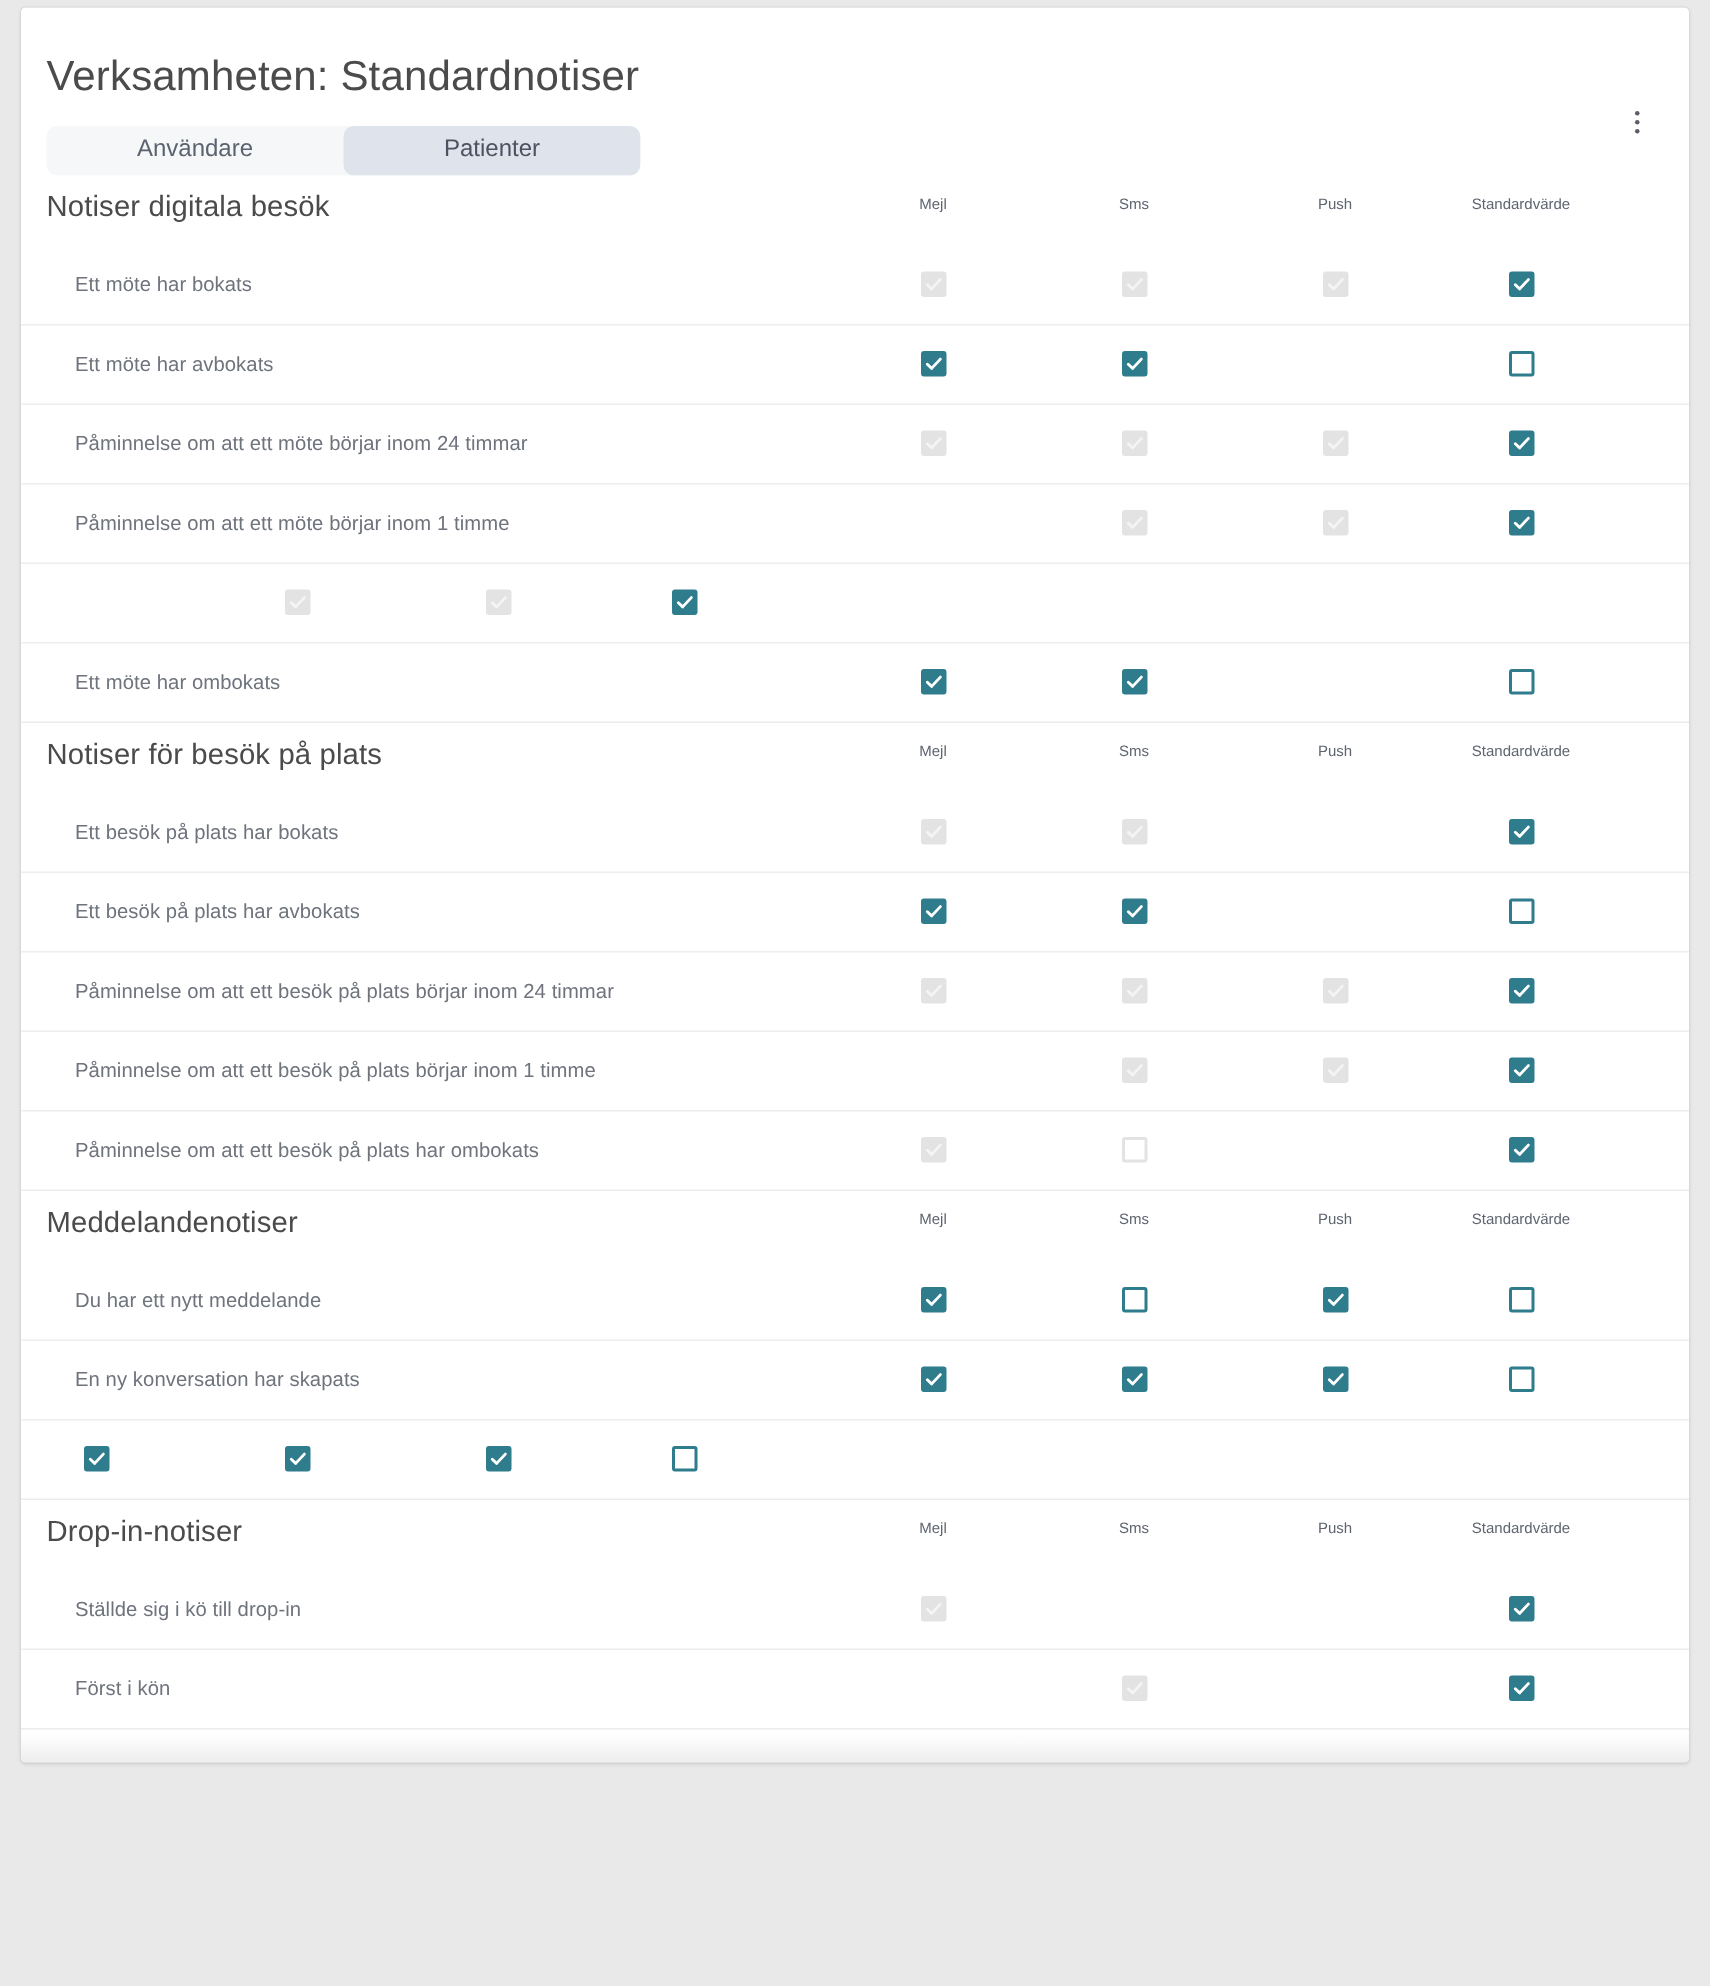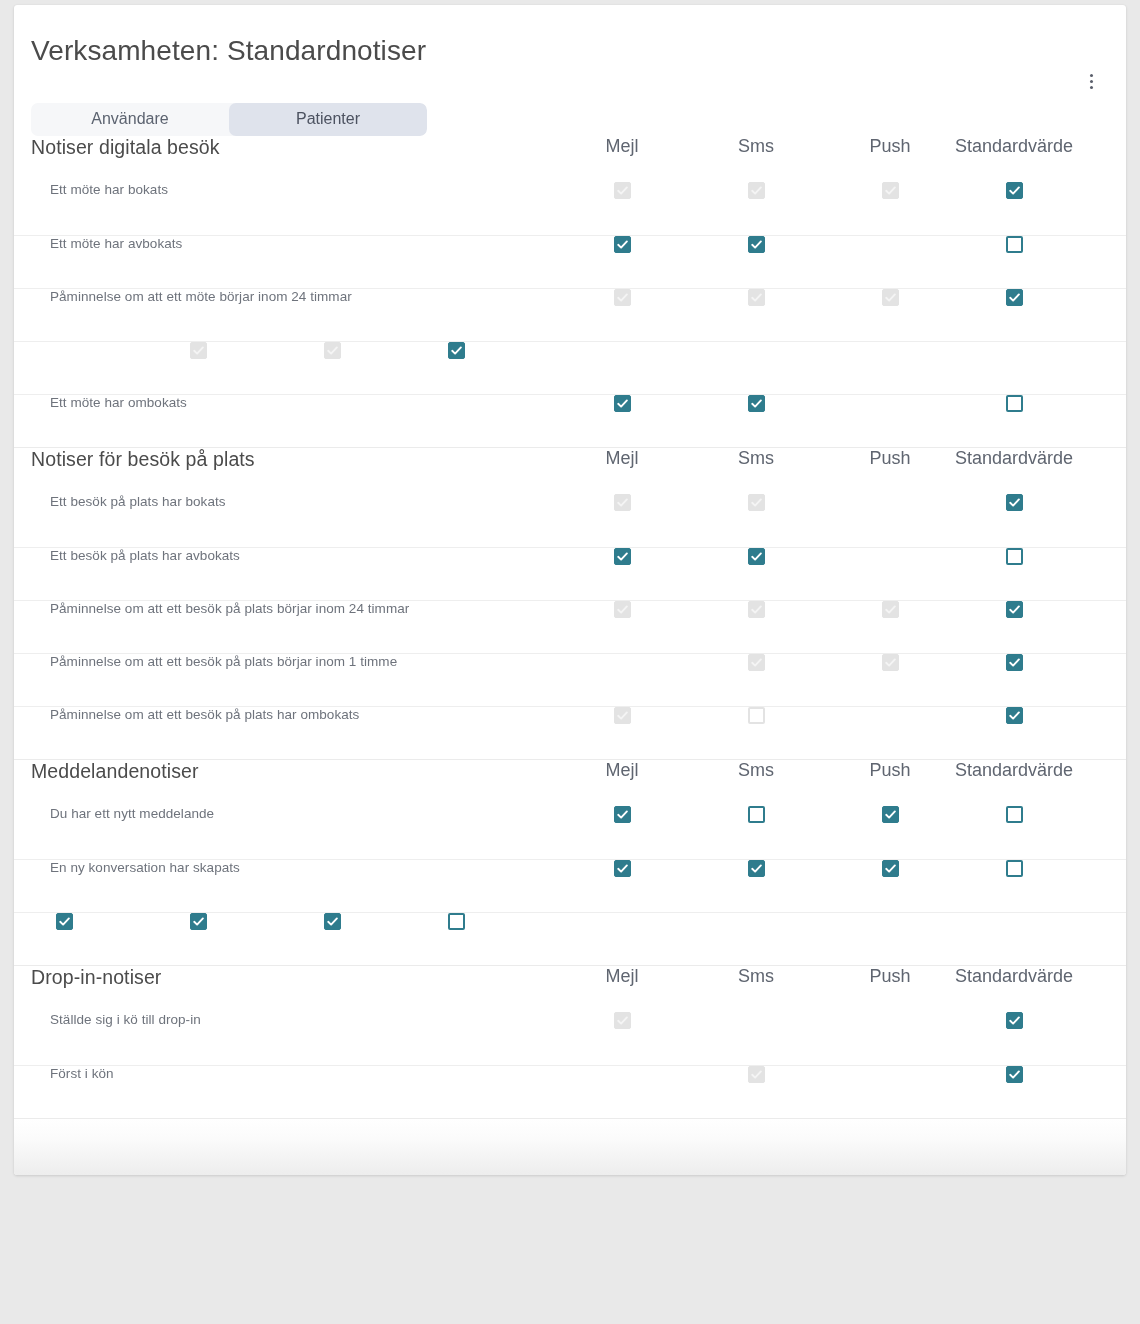--- a/index.html
+++ b/index.html
@@ -104,50 +104,50 @@
   .sections {
     flex: 1 1 auto;
     display: flex;
     flex-direction: column;
   }
   .section { width: 100%; }
   .section + .section { border-top: 1px solid #ebebeb; }
 
   .section-head {
     display: flex;
-    align-items: flex-start;
+    align-items: center;
     height: 46px;
     padding-left: 17px;
     padding-bottom: 2px;
   }
   .section-title {
     flex: 1 1 auto;
     font-size: 19.5px;
     font-weight: 400;
     color: #4b4b4b;
     letter-spacing: 0.1px;
     padding-bottom: 1px;
   }
   .col-head {
     flex: 0 0 auto;
-    font-size: 18px;
+    font-size: 10px;
     color: #5f6570;
     text-align: center;
     padding-bottom: 4px;
   }
 
   
   .c-mejl   { width: 100px; margin-left: 0px;  }
   .c-sms    { width: 100px; margin-left: 34px; }
   .c-push   { width: 100px; margin-left: 34px; }
   .c-std    { width: 120px; margin-left: 14px; margin-right: 52px; }
 
   .row {
     display: flex;
-    align-items: flex-start;
+    align-items: center;
     height: 53px;
     border-top: 1px solid #eeeeee;
   }
   .section-head + .row { border-top: none; }
 
   .row-label {
     flex: 1 1 auto;
     font-size: 13.5px;
     color: #6e737c;
     padding-left: 36px;
@@ -313,20 +313,45 @@
           </div>
           <div class="cell c-std">
             <div class="cb checked" role="checkbox" aria-checked="true">
               <svg width="13" height="13" viewBox="0 0 13 13" aria-hidden="true">
                 <path d="M2.2 6.8 L5.1 9.6 L10.9 3.4" fill="none" stroke-width="1.9" stroke-linecap="round" stroke-linejoin="round"></path>
               </svg>
             </div>
           </div>
         </div>
         <div class="row">
+          <div class="row-label">Påminnelse om att ett möte börjar inom 1 timme</div>
+          <div class="cell c-mejl"></div>
+          <div class="cell c-sms">
+            <div class="cb disabled-checked" role="checkbox" aria-checked="true">
+              <svg width="13" height="13" viewBox="0 0 13 13" aria-hidden="true">
+                <path d="M2.2 6.8 L5.1 9.6 L10.9 3.4" fill="none" stroke-width="1.9" stroke-linecap="round" stroke-linejoin="round"></path>
+              </svg>
+            </div>
+          </div>
+          <div class="cell c-push">
+            <div class="cb disabled-checked" role="checkbox" aria-checked="true">
+              <svg width="13" height="13" viewBox="0 0 13 13" aria-hidden="true">
+                <path d="M2.2 6.8 L5.1 9.6 L10.9 3.4" fill="none" stroke-width="1.9" stroke-linecap="round" stroke-linejoin="round"></path>
+              </svg>
+            </div>
+          </div>
+          <div class="cell c-std">
+            <div class="cb checked" role="checkbox" aria-checked="true">
+              <svg width="13" height="13" viewBox="0 0 13 13" aria-hidden="true">
+                <path d="M2.2 6.8 L5.1 9.6 L10.9 3.4" fill="none" stroke-width="1.9" stroke-linecap="round" stroke-linejoin="round"></path>
+              </svg>
+            </div>
+          </div>
+        </div>
+        <div class="row">
           <div class="cell c-mejl"></div>
           <div class="cell c-sms">
             <div class="cb disabled-checked" role="checkbox" aria-checked="true">
               <svg width="13" height="13" viewBox="0 0 13 13" aria-hidden="true">
                 <path d="M2.2 6.8 L5.1 9.6 L10.9 3.4" fill="none" stroke-width="1.9" stroke-linecap="round" stroke-linejoin="round"></path>
               </svg>
             </div>
           </div>
           <div class="cell c-push">
             <div class="cb disabled-checked" role="checkbox" aria-checked="true">

